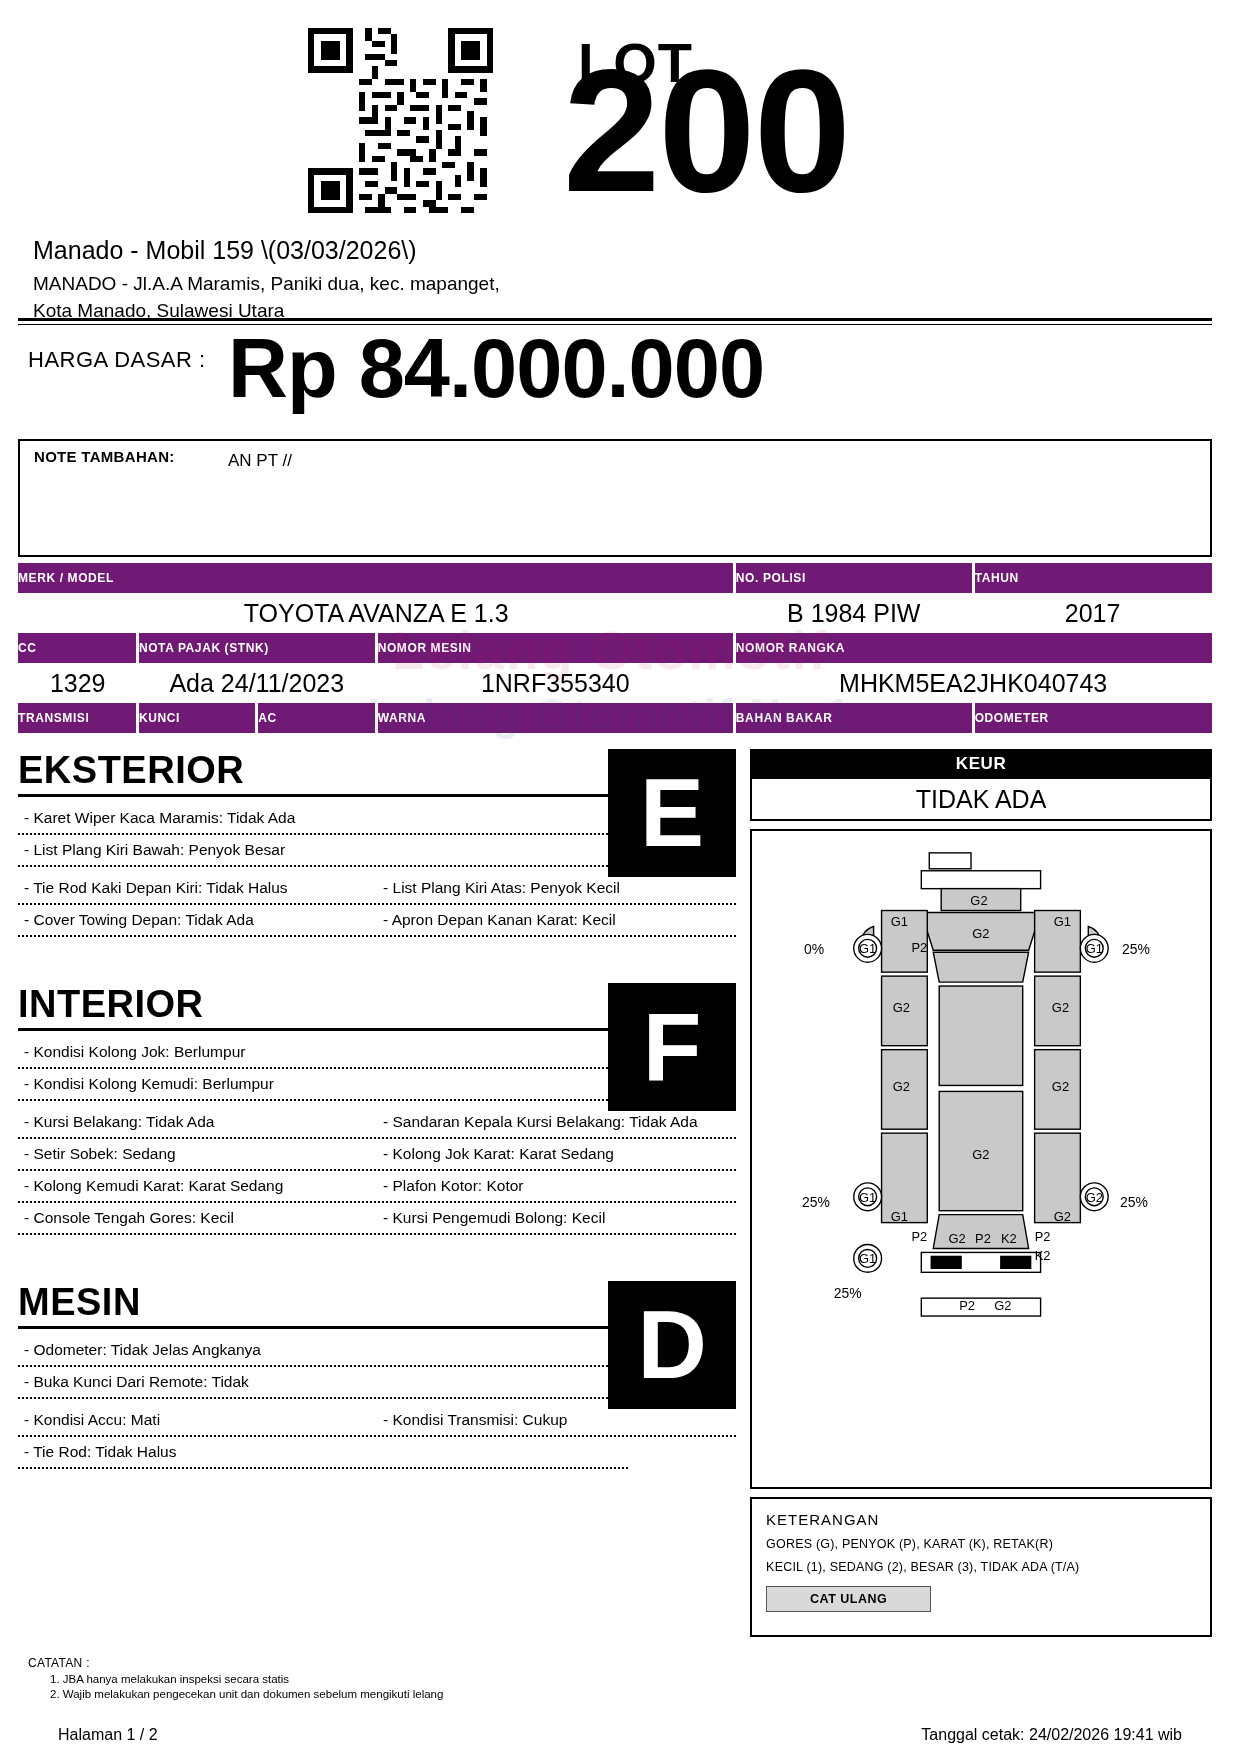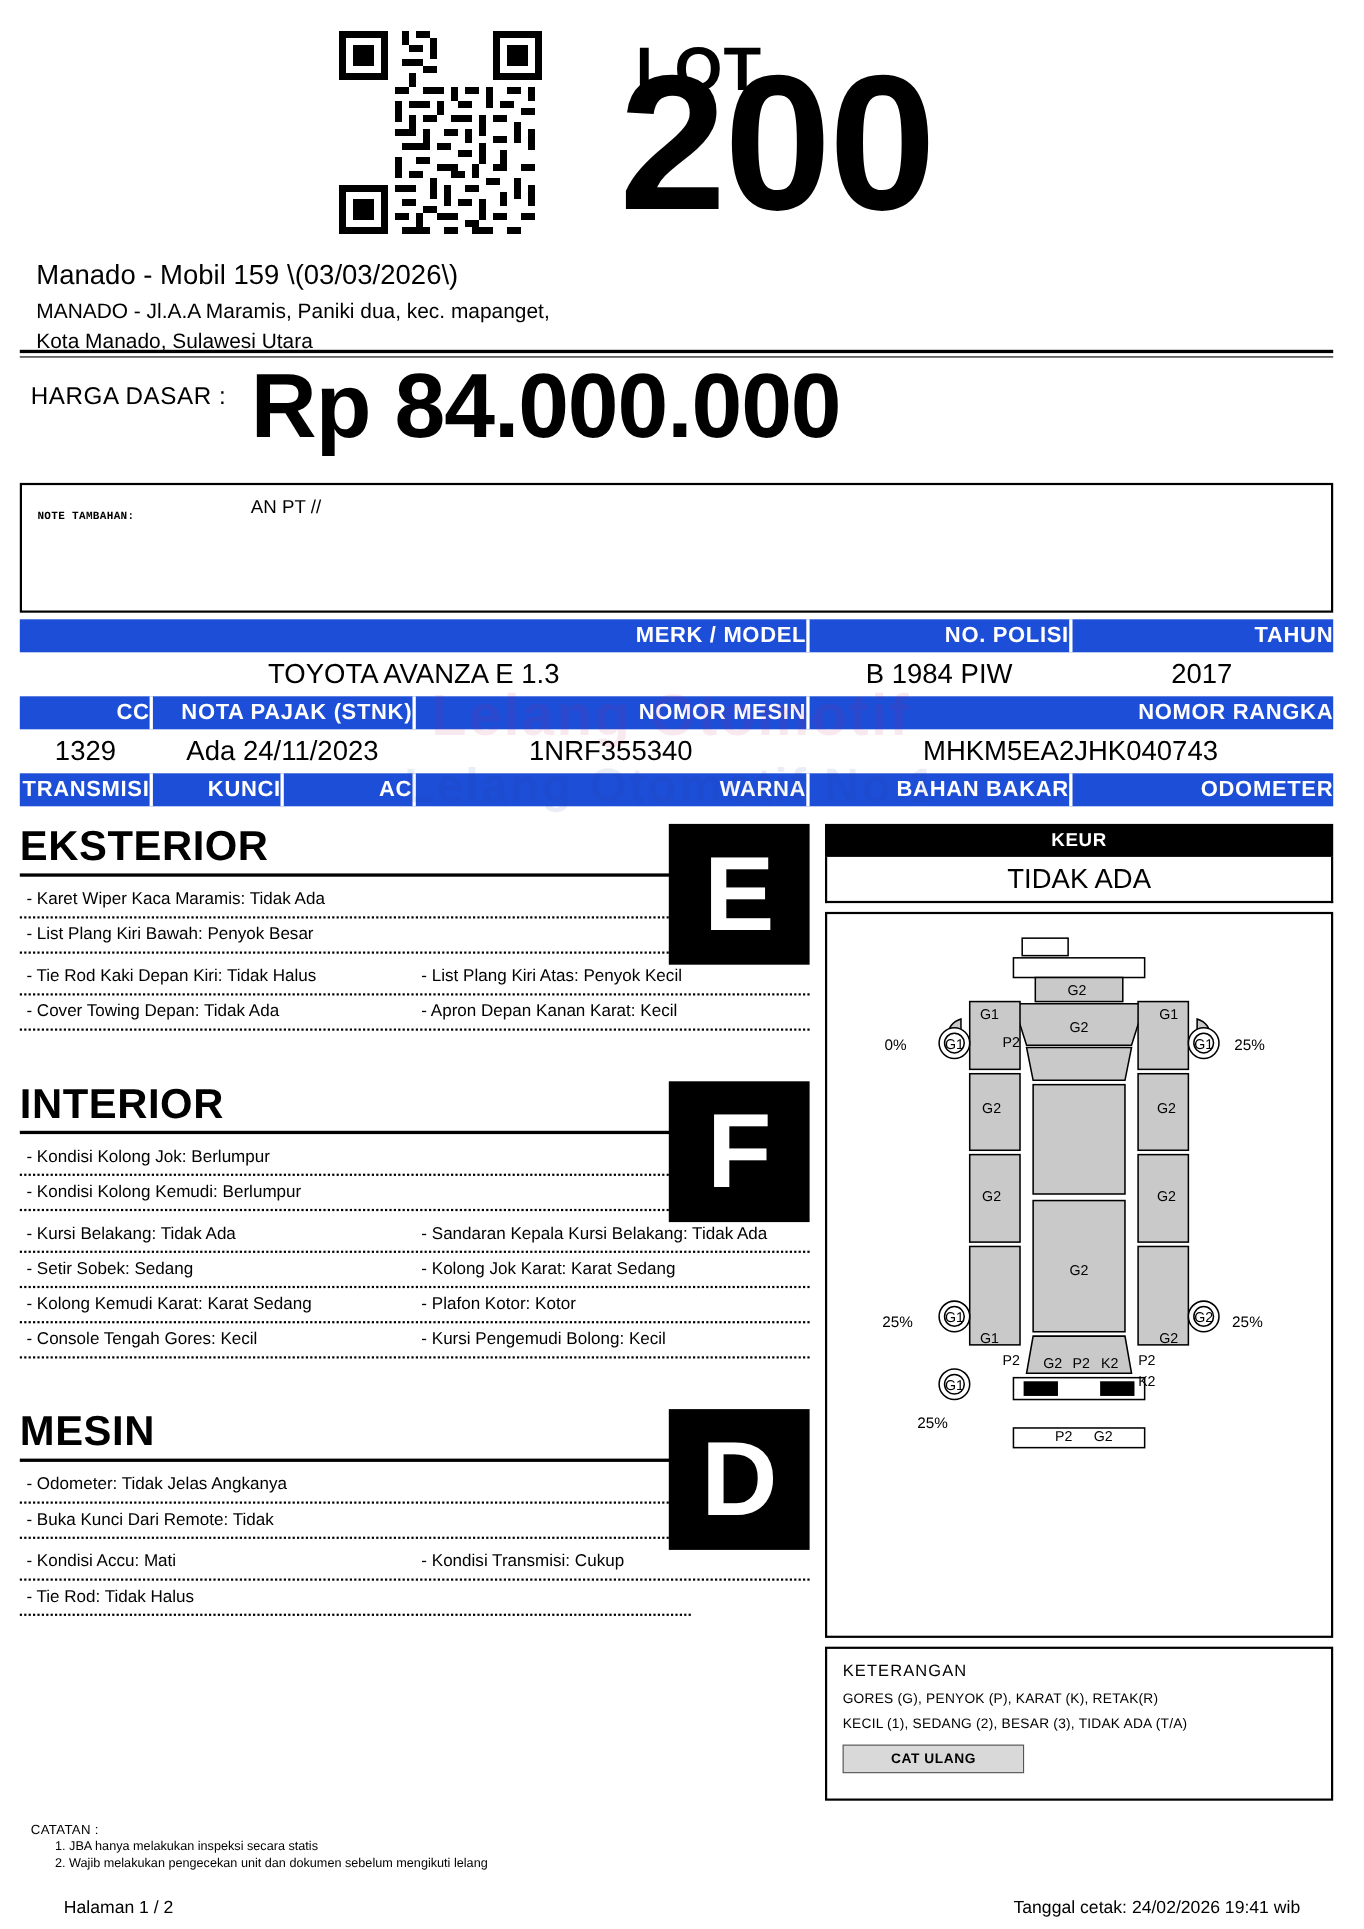--- a/index.html
+++ b/index.html
@@ -25,27 +25,27 @@
   .hr-thick { border-top:3px solid #000; margin:0 0 0 0; }
   .hr-thin { border-top:1px solid #000; margin:3px 0 0 0; }
 
   
   .price-row { position:relative; height:110px; }
   .price-label { position:absolute; left:10px; top:22px; font-size:22px; letter-spacing:0.5px; }
   .price-value { position:absolute; left:210px; top:-4px; font-size:83px; font-weight:bold; letter-spacing:-1px; }
 
   
   .note-box { border:2px solid #000; height:118px; position:relative; margin-top:4px; }
-  .note-title { position:absolute; left:14px; top:24px; font-size:10px; font-weight:bold; letter-spacing:0.3px;font-family:Liberation Mono, monospace; }
+  .note-title { position:absolute; left:14px; top:7px; font-size:15px; font-weight:bold; letter-spacing:0.3px; }
   .note-text { position:absolute; left:208px; top:10px; font-size:17px; }
 
   
   table.spec { width:100%; border-collapse:collapse; table-layout:fixed; margin-top:6px; }
   table.spec td { padding:0; }
-  .hd { background:#1d4ed8; color:#fff; font-size:20px; font-weight:bold; text-align:right; letter-spacing:0.6px; height:30px; }
+  .hd { background:#701a75; color:#fff; font-size:12px; font-weight:bold; text-align:left; letter-spacing:0.6px; height:30px; }
   .vl { font-size:25px; text-align:center; height:40px; }
 
   
   .main { display:flex; gap:14px; margin-top:16px; }
   .left { width:740px; }
   .right { width:476px; }
   .sec-title { font-size:38px; font-weight:bold; letter-spacing:0.5px; }
   .grade { width:128px; height:128px; background:#000; color:#fff; font-size:96px; font-weight:bold;
            display:flex; align-items:center; justify-content:center; line-height:1; }
   .sec-underline { border-top:3px solid #000; margin-top:2px; }

